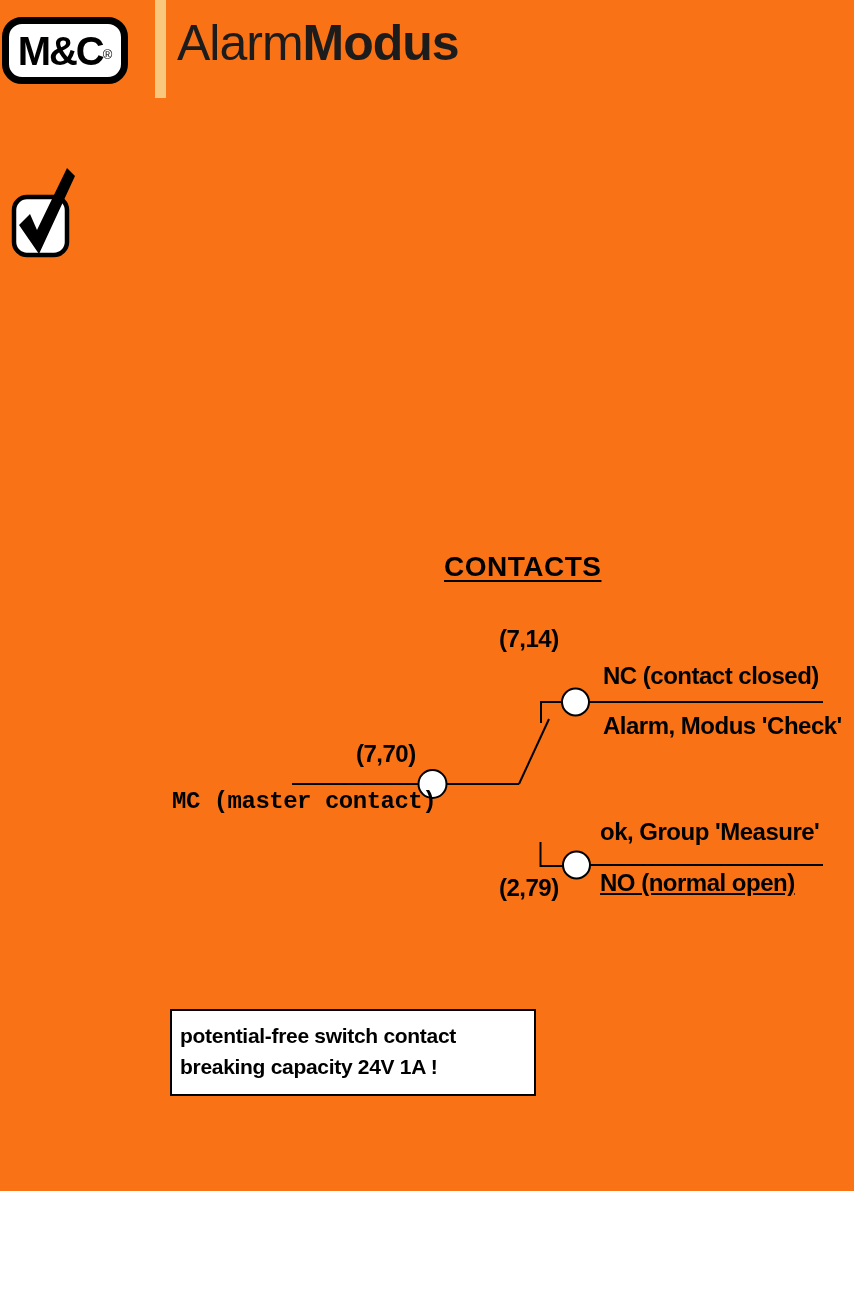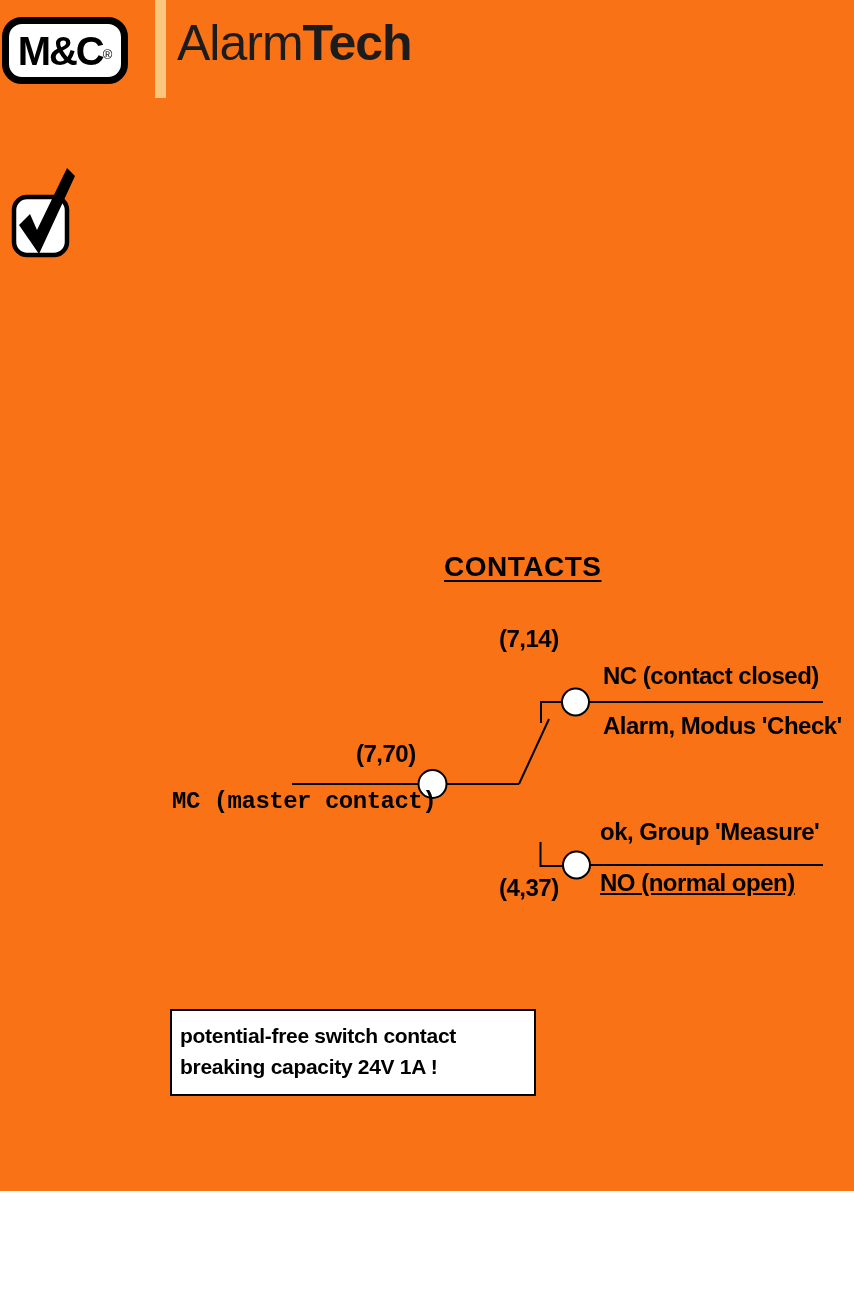--- a/index.html
+++ b/index.html
@@ -88,21 +88,21 @@
 <body>
 
 <div id="page">
 
   <div>
     <div class="logo-box">
       <span class="logo-text"><span>M&amp;C</span><span class="logo-reg">®</span></span>
     </div>
     <div class="accent-bar"></div>
     <div class="brand">
-      <span class="light">Alarm</span><span class="bold">Tech</span>
+      <span class="light">Alarm</span><span class="bold">Modus</span>
     </div>
   </div>
 
   <svg class="check-icon top" viewBox="0 0 70 95">
     <rect x="6" y="34" width="53" height="58" rx="13" fill="#fff" stroke="#000" stroke-width="4.5"></rect>
     <polygon points="11,62 22,51 29,67 59,5 67,13 31,91" fill="#000"></polygon>
   </svg>
 
   <div class="doc-title">CONTACTS</div>
 
@@ -124,21 +124,21 @@
       <line x1="590" y1="865" x2="823" y2="865"></line>
     </g>
   </svg>
 
   <div class="dlabel pins-nc">(7,14)</div>
   <div class="dlabel label-nc">NC (contact closed)</div>
   <div class="dlabel state-nc">Alarm, Modus 'Check'</div>
   <div class="dlabel pins-common">(7,70)</div>
   <div class="dlabel label-common">MC (master contact)</div>
   <div class="dlabel state-no">ok, Group 'Measure'</div>
-  <div class="dlabel pins-no">(4,37)</div>
+  <div class="dlabel pins-no">(2,79)</div>
   <div class="dlabel label-no">NO (normal open)</div>
 
   <div class="note-box">
     <div class="note-line">potential-free switch contact</div>
     <div class="note-line">breaking capacity 24V 1A !</div>
   </div>
 
   <svg class="check-icon bottom" viewBox="0 0 70 95">
     <rect x="6" y="34" width="53" height="58" rx="13" fill="#fff" stroke="#000" stroke-width="4.5"></rect>
     <polygon points="11,62 22,51 29,67 59,5 67,13 31,91" fill="#000"></polygon>

